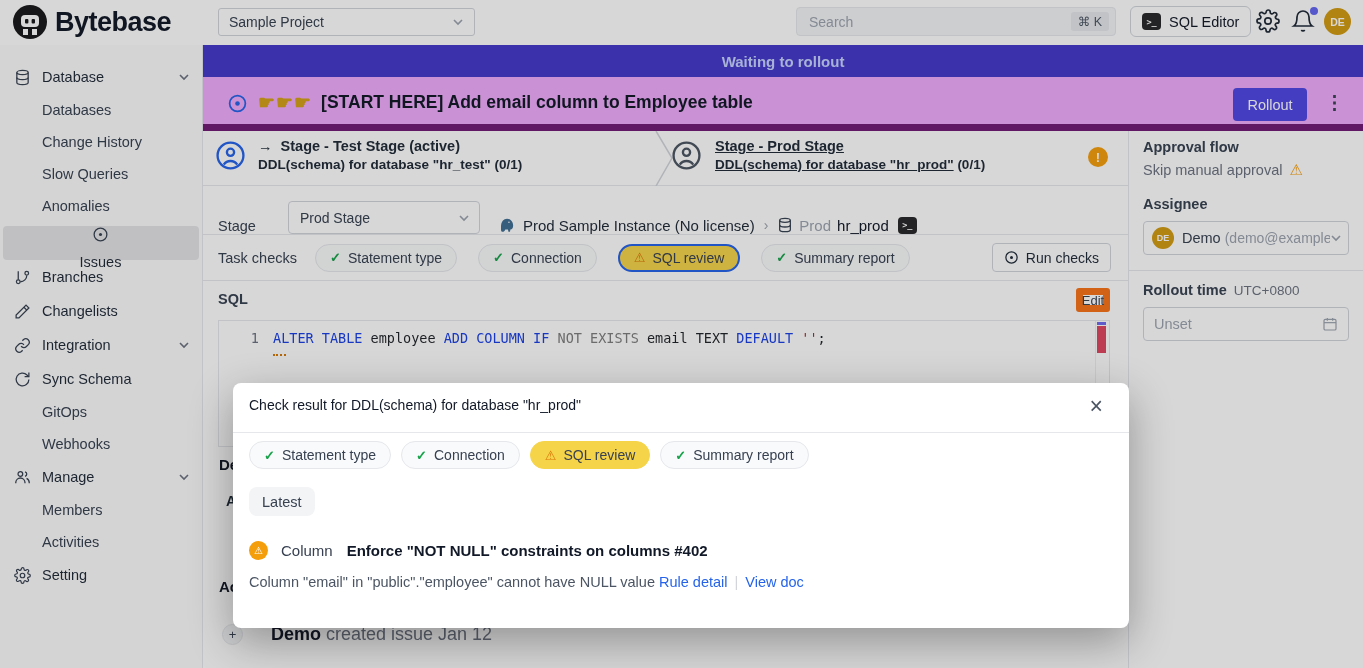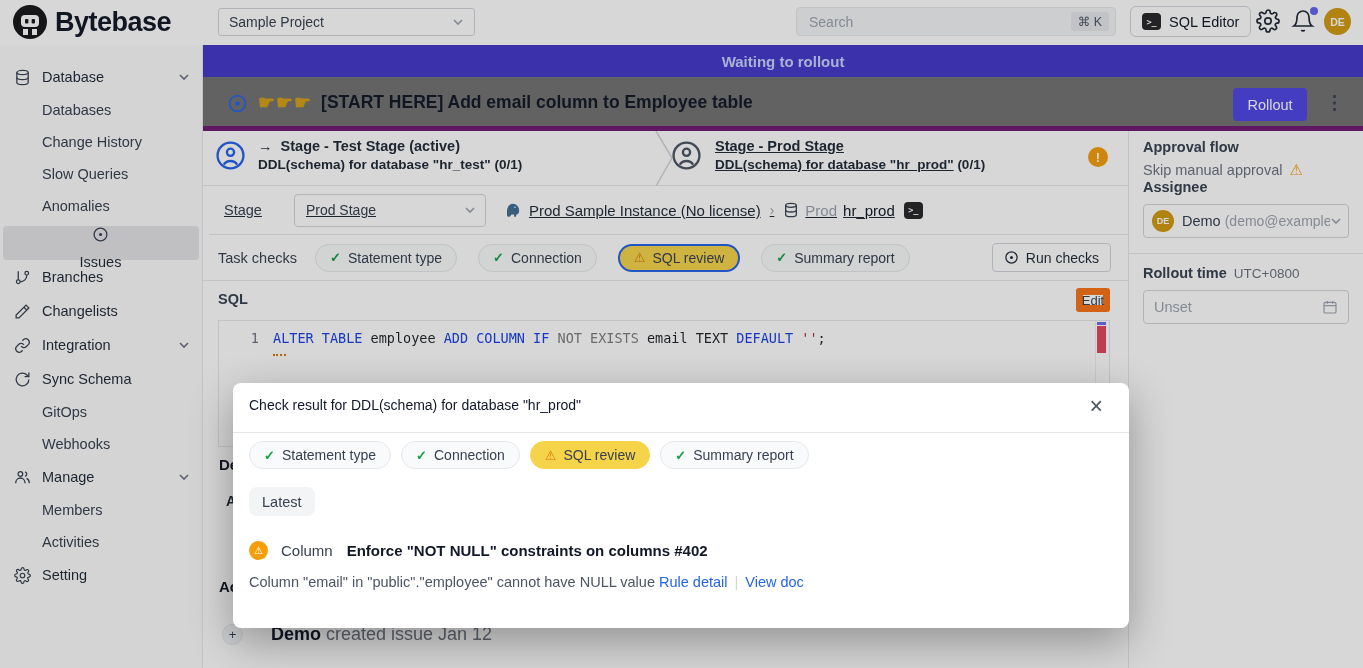--- a/index.html
+++ b/index.html
@@ -35,21 +35,21 @@
   .side-item{height:34px;display:flex;align-items:center;gap:11px;padding:0 12px 0 14px;font-size:14.5px;font-weight:500;color:#1f2937;}
   .side-item svg{width:17px;height:17px;color:#374151;flex:none;}
   .side-item .lbl{flex:1;}
   .side-item .chev{width:12px;height:12px;color:#6b7280;}
   .side-sub{height:32px;display:flex;align-items:center;padding-left:42px;font-size:14.5px;color:#374151;}
   .side-sel{background:#e4e4e7;border-radius:4px;margin:4px 3px 0 3px;padding-left:11px;flex-direction:column;}
 
   
   .banner{position:absolute;left:203px;top:45px;width:1160px;height:32px;background:#4338ca;display:flex;align-items:center;justify-content:center;}
   .banner-text{color:#c7d2fe;font-size:15px;font-weight:600;}
-  .titlebar{position:absolute;left:203px;top:77px;width:1160px;height:54px;background:#737373;border-bottom:5px solid #701a75;box-sizing:border-box;}
+  .titlebar{position:absolute;left:203px;top:77px;width:1160px;height:54px;background:#f0abfc;border-bottom:7px solid #701a75;box-sizing:border-box;}
   .issue-ic{position:absolute;left:24px;top:16px;width:21px;height:21px;color:#2563eb;}
   .pointer-hands{color:#d4a017;font-size:19px;letter-spacing:1px;margin-right:9px;}
   .pointer-hands::before{content:"\261B\261B\261B";}
   .issue-title{position:absolute;left:55px;top:14px;font-size:17.5px;font-weight:700;color:#111827;display:flex;align-items:center;}
   .rollout-btn{position:absolute;left:1030px;top:11px;width:74px;height:33px;background:#4f46e5;border:none;border-radius:4px;
        color:#fff;font-size:14.5px;font-family:"Liberation Sans",sans-serif;}
   .kebab{position:absolute;left:1122px;top:14px;font-size:19px;color:#374151;font-weight:700;width:18px;text-align:center;}
   .kebab::before{content:"\22EE";}
 
   
@@ -59,22 +59,22 @@
   .stage-name{font-weight:700;color:#1f2937;}
   .stage-task{font-size:13.5px;font-weight:600;color:#1f2937;margin-top:3px;}
   .u{text-decoration:underline;}
   .arrow-right::before{content:"\2192\00a0\00a0";font-weight:400;}
   .stage-sep{position:absolute;left:450px;top:0;}
   .warn-badge{position:absolute;left:885px;top:16px;width:20px;height:20px;border-radius:50%;background:#f59e0b;color:#fff;
        font-weight:700;font-size:13px;display:flex;align-items:center;justify-content:center;}
   .warn-badge::before{content:"!";}
 
   
-  .stageselect{position:absolute;left:209px;top:186px;width:925px;height:49px;background:#fff;border-bottom:1px solid #e5e7eb;
-       box-sizing:border-box;display:flex;align-items:center;padding-left:15px;text-decoration:underline;}
+  .stageselect{position:absolute;left:203px;top:186px;width:925px;height:49px;background:#fff;border-bottom:1px solid #e5e7eb;
+       box-sizing:border-box;display:flex;align-items:flex-end;padding-left:15px;}
   .ss-label{font-size:14.5px;color:#374151;}
   .ss-select{margin-left:32px;width:192px;height:33px;border:1px solid #d1d5db;border-radius:4px;background:#fff;
        display:flex;align-items:center;padding:0 9px 0 11px;font-size:14px;color:#374151;box-sizing:border-box;}
   .ss-select .grow{flex:1;}
   .chev-down{width:12px;height:12px;color:#9ca3af;}
   .inst{display:flex;align-items:center;margin-left:18px;font-size:15px;color:#1f2937;}
   .inst svg{flex:none;}
   .crumb-sep{color:#9ca3af;margin:0 9px;font-size:14px;}
   .env-name{color:#9ca3af;margin-right:6px;}
   .db-name{color:#111827;}
@@ -122,21 +122,21 @@
   .act-actor{font-weight:700;color:#111827;}
   .act-text{color:#6b7280;margin-left:5px;}
 
   
   .rpanel{position:absolute;left:1128px;top:131px;width:235px;height:537px;background:#fff;border-left:1px solid #e5e7eb;
        box-sizing:border-box;padding:8px 14px 0 14px;}
   .rp-h{font-size:14.5px;font-weight:700;color:#374151;}
   .rp-skip{margin-top:6px;display:flex;align-items:center;gap:7px;font-size:14.5px;color:#6b7280;}
   .tri-warn{color:#f59e0b;font-size:15px;}
   .tri-warn::before{content:"\26A0";}
-  .rp-assignee-h{}
+  .rp-assignee-h{margin-top:17px;}
   .rp-select{margin-top:9px;height:34px;border:1px solid #d1d5db;border-radius:4px;background:#fff;display:flex;
        align-items:center;padding:0 6px 0 8px;box-sizing:border-box;overflow:hidden;}
   .rp-av{width:22px;height:22px;border-radius:50%;background:#d29a10;color:#fff;font-size:9px;font-weight:700;
        display:flex;align-items:center;justify-content:center;flex:none;}
   .rp-name{margin-left:8px;font-size:14.5px;color:#374151;white-space:nowrap;}
   .rp-email{margin-left:4px;font-size:14px;color:#9ca3af;white-space:nowrap;overflow:hidden;flex:1;}
   .rp-div{margin:15px -14px 0 -14px;border-top:1px solid #e5e7eb;}
   .rp-time-h{margin-top:11px;display:flex;align-items:baseline;gap:7px;}
   .rp-tz{font-size:13.5px;font-weight:400;color:#6b7280;}
   .rp-input{margin-top:9px;height:34px;border:1px solid #d1d5db;border-radius:4px;display:flex;align-items:center;

